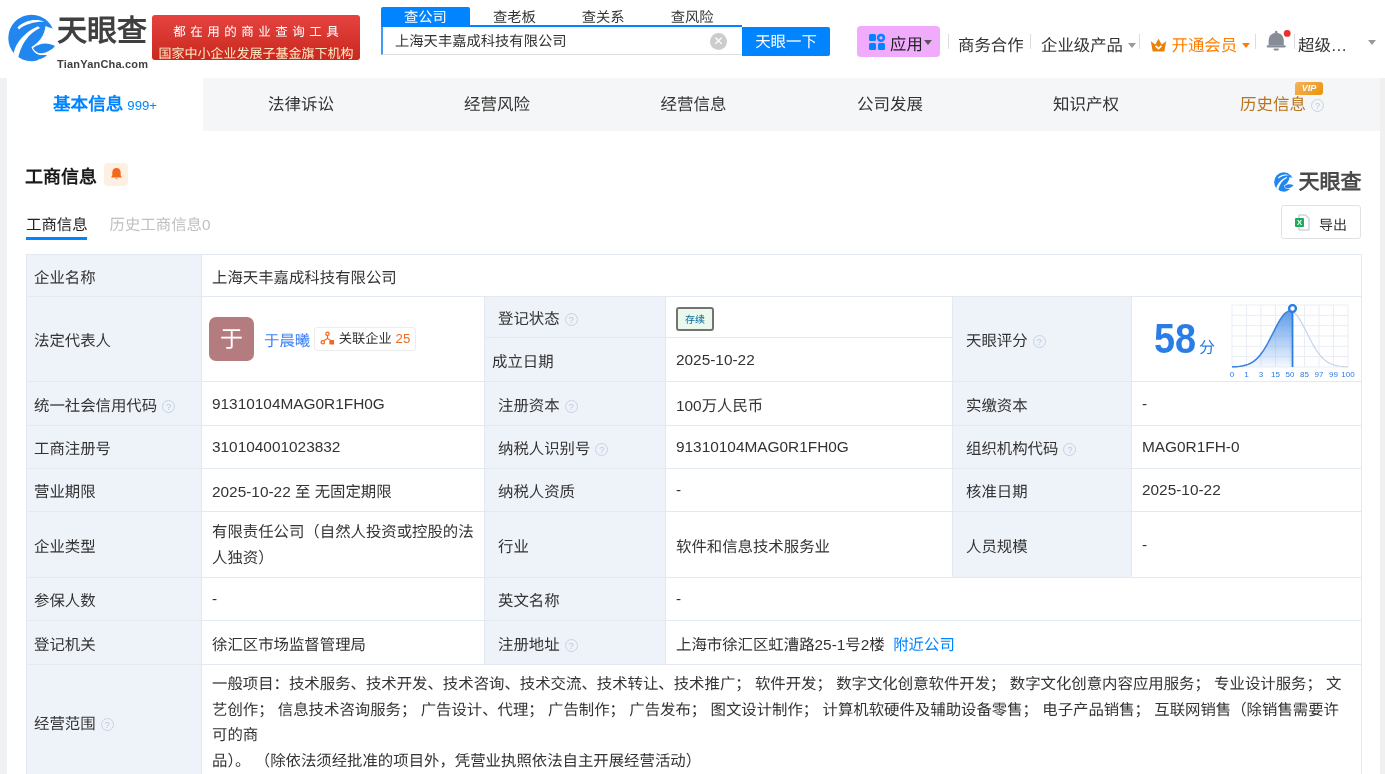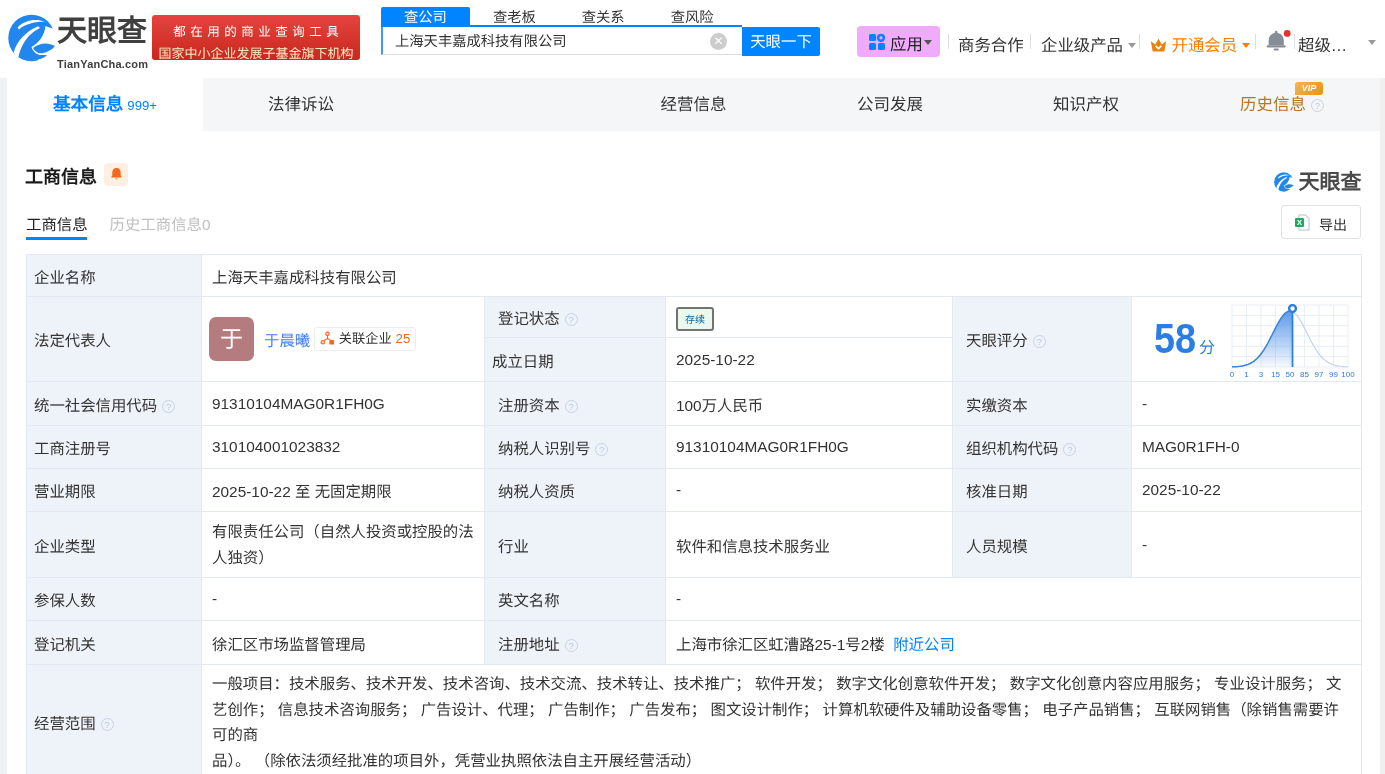--- a/index.html
+++ b/index.html
@@ -24,21 +24,21 @@
 #stabs { position:absolute; left:381px; top:7px; height:20px; }
 .stab { display:inline-block; font-size:14.3px; color:#333; height:20px; line-height:20px;
   padding:0 23px; vertical-align:top; }
 .stab.on { background:#0084ff; color:#fff; border-radius:2px 2px 0 0; }
 #sline { position:absolute; left:381px; top:25px; width:361px; height:2px; background:#0084ff; }
 #sinput { position:absolute; left:381px; top:27px; width:361px; height:28px; background:#fff;
   border-left:2px solid #3f9bf3; border-bottom:1px solid #dcdcdc; font-size:14.3px; color:#333;
   line-height:28px; padding-left:12px; }
 #sclear { position:absolute; left:710px; top:33px; width:17px; height:17px; border-radius:50%;
   background:#ccc; color:#fff; font-size:12px; line-height:16px; text-align:center; }
-#sbtn { position:absolute; left:742px; top:27px; width:78px; height:29px; background:#0084ff;
+#sbtn { position:absolute; left:742px; top:27px; width:88px; height:29px; background:#0084ff;
   color:#fff; font-size:15.4px; text-align:center; line-height:29px; border-radius:0 2px 2px 0; }
 
 
 #appchip { position:absolute; left:857px; top:26px; width:83px; height:31px; background:#f0abfc;
   border-radius:4px; }
 #appchip .t { position:absolute; left:33px; top:5px; font-size:16.4px; color:#222; }
 .mitem { position:absolute; top:32px; font-size:16.4px; color:#333; white-space:nowrap; }
 .mdiv { position:absolute; top:34px; width:1px; height:15px; background:#ddd; }
 .caret { display:inline-block; width:0; height:0; border-left:4.5px solid transparent;
   border-right:4.5px solid transparent; border-top:5.5px solid #555; vertical-align:middle;
@@ -152,20 +152,21 @@
       <circle cx="21.2" cy="3.4" r="3.4" fill="#e8312a"></circle>
     </svg>
     <div class="mdiv" style="left:1294px"></div>
     <div class="mitem" style="left:1298px;color:#333">超级…</div>
     <i class="caret grey" style="position:absolute;left:1363px;top:40px"></i>
   </div>
 
   <div id="nav">
     <div class="tab on" style="left:7px;width:196px">基本信息<span class="sup">999+</span></div>
     <div class="tab" style="left:203px;width:196px">法律诉讼</div>
+    <div class="tab" style="left:399px;width:196px">经营风险</div>
     <div class="tab" style="left:595px;width:197px">经营信息</div>
     <div class="tab" style="left:792px;width:196px">公司发展</div>
     <div class="tab" style="left:988px;width:196px">知识产权</div>
     <div class="tab" style="left:1184px;width:196px"><span id="histinfo">历史信息</span><span class="qmark">?</span>
       <span id="vipbadge">VIP</span>
     </div>
   </div>
 
   <div id="sect"></div>
   <div id="title">工商信息</div>

